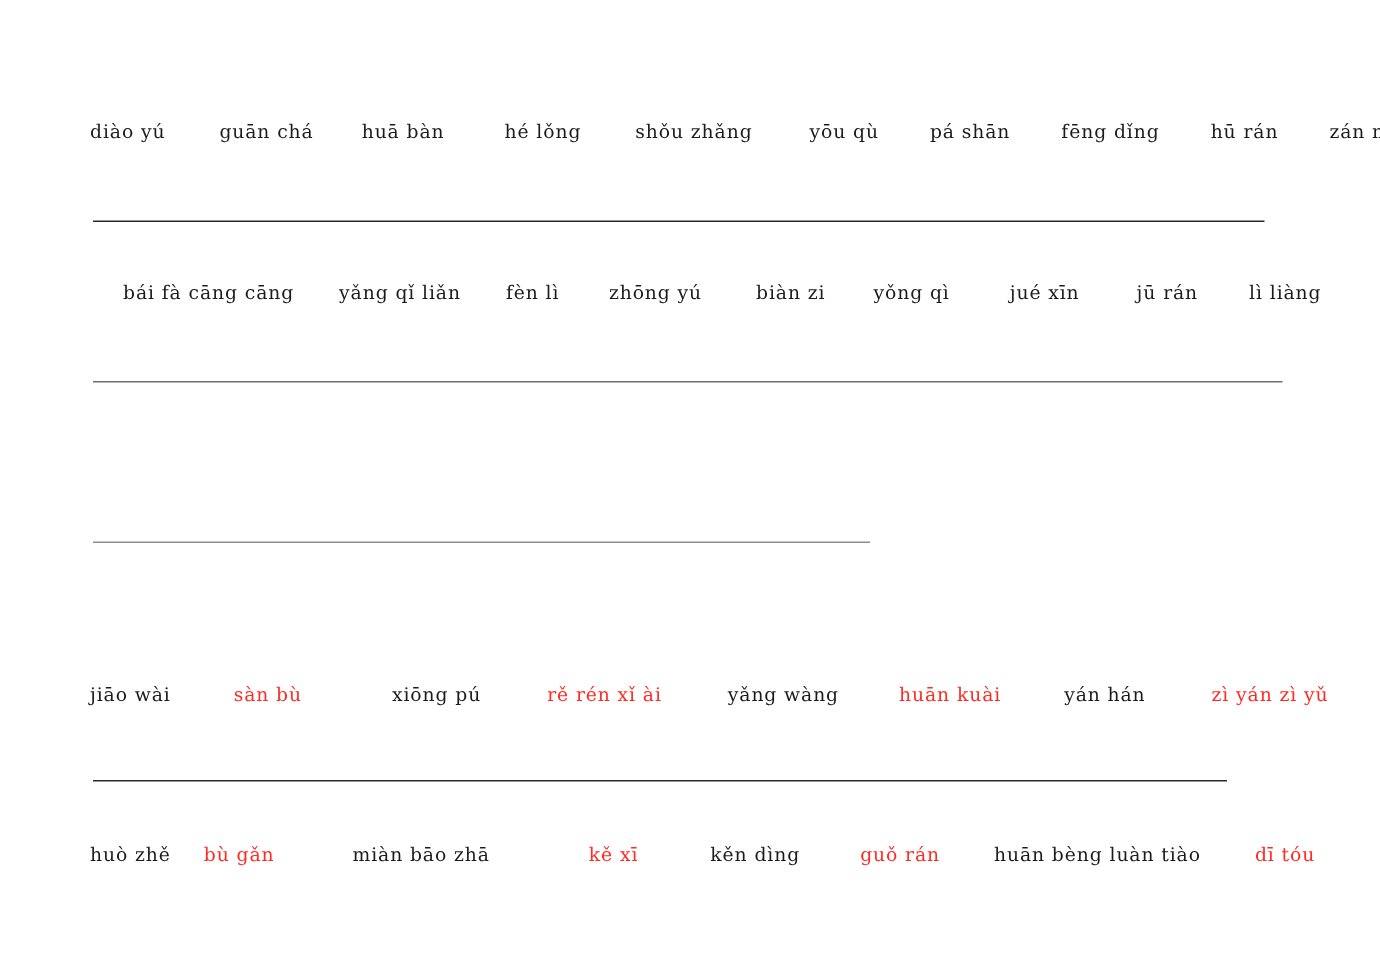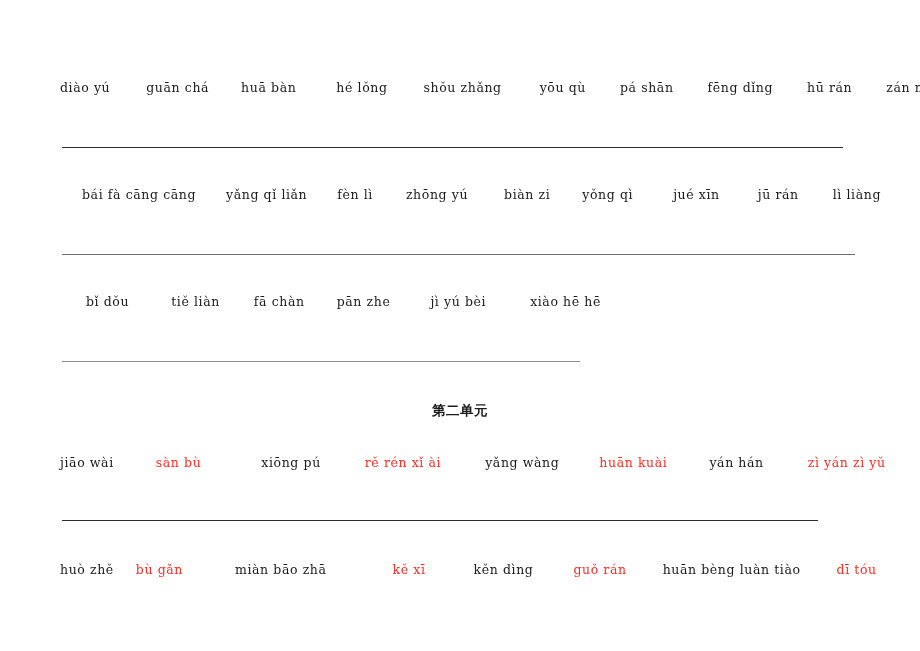--- a/index.html
+++ b/index.html
@@ -63,26 +63,24 @@
 </style>
 </head>
 <body>
 
 <div class="page">
 
   <div class="pin-row" style="top:80px;"><span class="w">diào yú</span><span class="w" style="margin-left: 36px;">guān chá</span><span class="w" style="margin-left: 32px;">huā bàn</span><span class="w" style="margin-left: 40px;">hé lǒng</span><span class="w" style="margin-left: 36px;">shǒu zhǎng</span><span class="w" style="margin-left: 38px;">yōu qù</span><span class="w" style="margin-left: 34px;">pá shān</span><span class="w" style="margin-left: 34px;">fēng dǐng</span><span class="w" style="margin-left: 34px;">hū rán</span><span class="w" style="margin-left: 34px;">zán men</span></div>
 
   <div class="pin-row" style="top:187px; left:82px;"><span class="w">bái fà cāng cāng</span><span class="w" style="margin-left: 30px;">yǎng qǐ liǎn</span><span class="w" style="margin-left: 30px;">fèn lì</span><span class="w" style="margin-left: 33px;">zhōng yú</span><span class="w" style="margin-left: 36px;">biàn zi</span><span class="w" style="margin-left: 32px;">yǒng qì</span><span class="w" style="margin-left: 40px;">jué xīn</span><span class="w" style="margin-left: 38px;">jū rán</span><span class="w" style="margin-left: 34px;">lì liàng</span></div>
 
-  <div class="pin-row" style="top:294px; left:86px;"><span class="w">bǐ dǒu</span><span class="w" style="margin-left: 42px;">tiě liàn</span><span class="w" style="margin-left: 34px;">fā chàn</span><span class="w" style="margin-left: 32px;">pān zhe</span><span class="w" style="margin-left: 40px;">jì yú bèi</span><span class="w" style="margin-left: 44px;">xiào hē hē</span></div>
 
   <div class="rule" style="left: 62px; top: 147px; width: 781px;"></div>
   <div class="rule soft" style="left: 62px; top: 254px; width: 793px;"></div>
   <div class="rule softer" style="left: 62px; top: 361px; width: 518px;"></div>
   <div class="rule" style="left: 62px; top: 520px; width: 756px;"></div>
 
-  <div class="unit-title" style="top:402px;">第二单元</div>
 
   <div class="pin-row" style="top:455px; left:60px;"><span class="w">jiāo wài</span><span class="w red" style="margin-left: 42px;">sàn bù</span><span class="w" style="margin-left: 60px;">xiōng pú</span><span class="w red" style="margin-left: 44px;">rě rén xǐ ài</span><span class="w" style="margin-left: 44px;">yǎng wàng</span><span class="w red" style="margin-left: 40px;">huān kuài</span><span class="w" style="margin-left: 42px;">yán hán</span><span class="w red" style="margin-left: 44px;">zì yán zì yǔ</span></div>
 
   <div class="pin-row" style="top:562px; left:60px;"><span class="w">huò zhě</span><span class="w red" style="margin-left: 22px;">bù gǎn</span><span class="w" style="margin-left: 52px;">miàn bāo zhā</span><span class="w red" style="margin-left: 66px;">kě xī</span><span class="w" style="margin-left: 48px;">kěn dìng</span><span class="w red" style="margin-left: 40px;">guǒ rán</span><span class="w" style="margin-left: 36px;">huān bèng luàn tiào</span><span class="w red" style="margin-left: 36px;">dī tóu</span></div>
 
 </div>
 
 </body></html>

